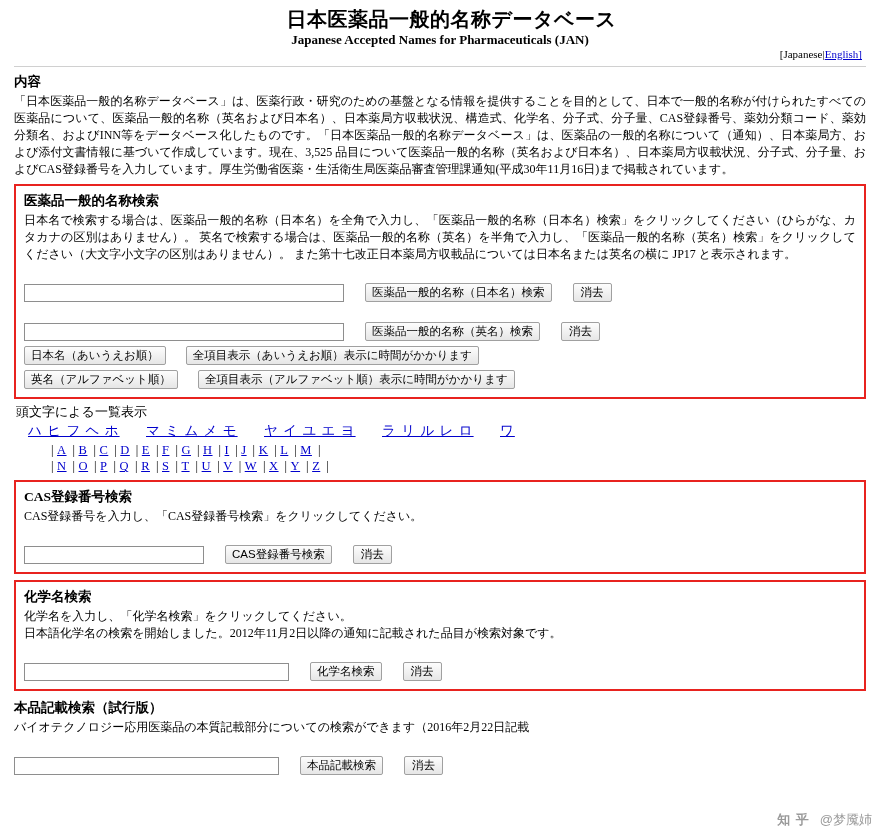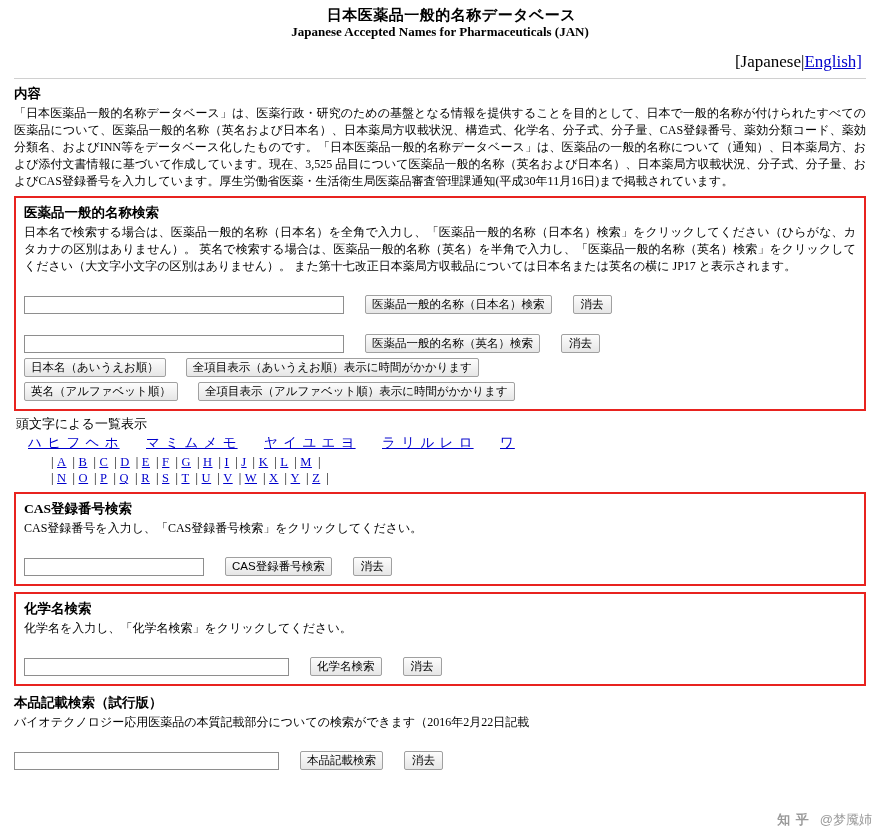--- a/index.html
+++ b/index.html
@@ -20,37 +20,37 @@
     width: 880px;
     height: 835px;
     position: relative;
     box-sizing: border-box;
   }
   .title-block {
     text-align: center;
     padding-top: 6px;
   }
   .title-jp {
-    font-size: 15px;
+    font-size: 20px;
     font-weight: bold;
     letter-spacing: 0.5px;
     font-family: "Liberation Serif", "DejaVu Serif", serif;
     padding-left: 23px;
   }
   .title-en {
     font-size: 13px;
     font-weight: bold;
     margin-top: -1px;
     font-family: "Liberation Serif", "DejaVu Serif", serif;
   }
   .lang-row {
     text-align: right;
     padding-right: 18px;
-    margin-top: 12px;
-    font-size: 17px;
+    margin-top: 0;
+    font-size: 11px;
     padding-left: 14px;
   }
   .lang-row a {
     color: #0000cc;
     text-decoration: underline;
     cursor: pointer;
   }
   .lang-sep { color: #000; }
   .hr {
     border: none;
@@ -235,20 +235,21 @@
       <div class="inline-row">
         <input type="text" class="in-cas" value="" style="">
         <button>CAS登録番号検索</button>
         <button class="small">消去</button>
       </div>
     </div>
 
     <div class="redbox">
       <div class="sec-heading">化学名検索</div>
       <p class="para">化学名を入力し、「化学名検索」をクリックしてください。</p>
+      <p class="para">日本語化学名の検索を開始しました。2012年11月2日以降の通知に記載された品目が検索対象です。</p>
       <div class="inline-row">
         <input type="text" class="in-chem" value="" style="">
         <button>化学名検索</button>
         <button class="small">消去</button>
       </div>
     </div>
 
     <div class="sec-plain">
       <div class="sec-heading">本品記載検索（試行版）</div>
       <p class="para">バイオテクノロジー応用医薬品の本質記載部分についての検索ができます（2016年2月22日記載</p>

